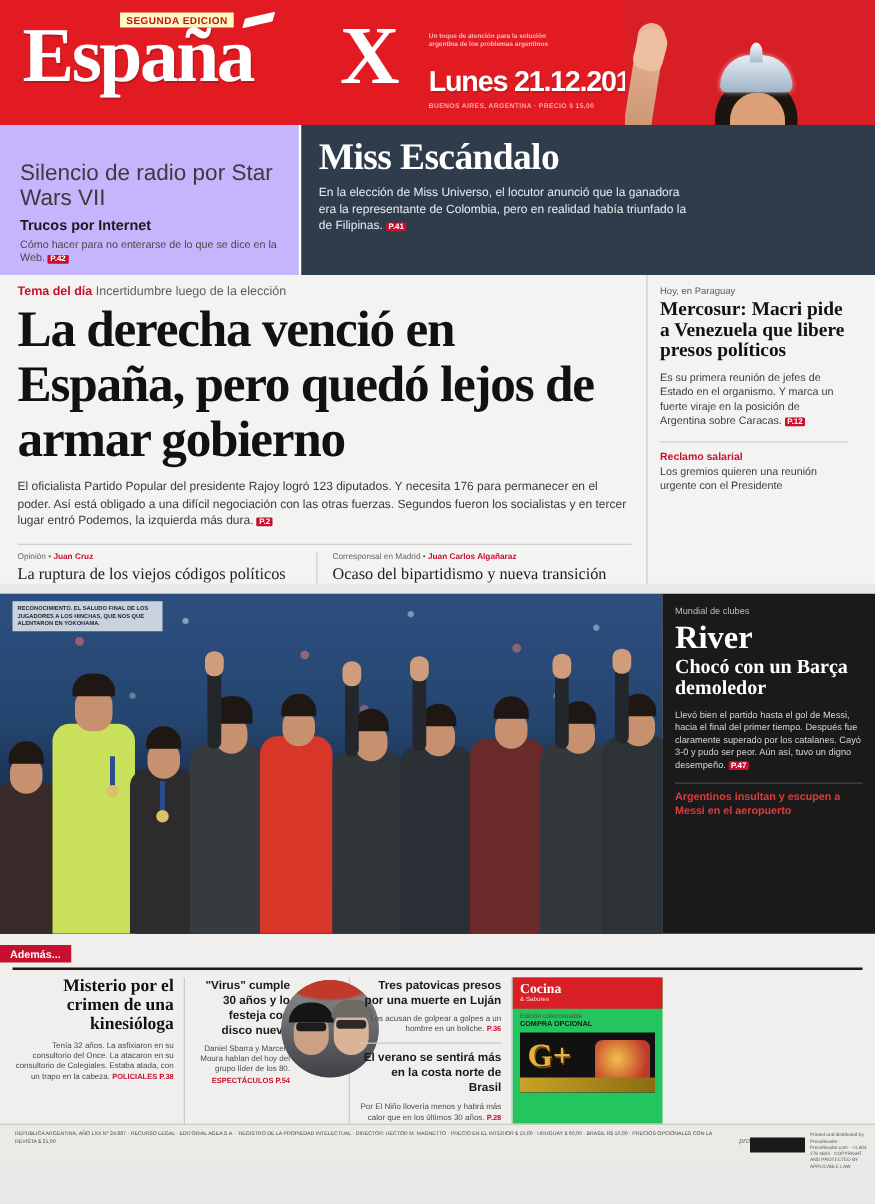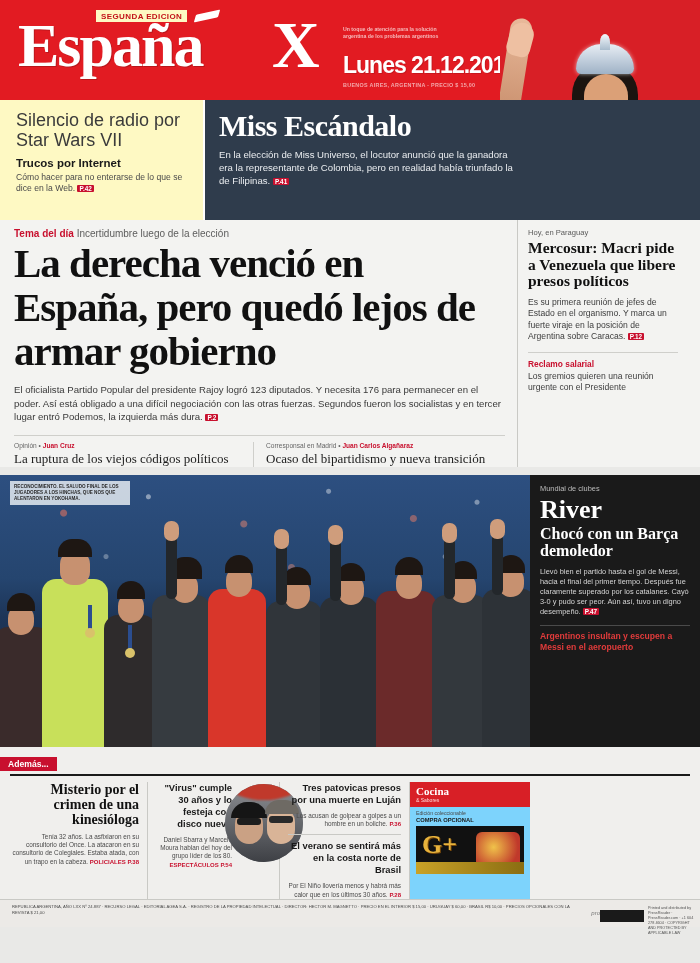--- a/index.html
+++ b/index.html
@@ -70,21 +70,21 @@
     background:#dba077; border-radius:22px 22px 20px 20px; }
   .mp-crown { position:absolute; left:76px; top:44px; width:58px; height:30px;
     background:linear-gradient(180deg,#e8eef5,#9fb2c6); border-radius:29px 29px 6px 6px;
     box-shadow: 0 0 4px rgba(255,255,255,.6); }
   .mp-crown:after{content:"";position:absolute;left:24px;top:-10px;width:10px;height:16px;
     background:linear-gradient(180deg,#f4f8fc,#a9bccd);border-radius:50% 50% 0 0;}
 
   
   .banner { position: relative; height: 120px; display: flex; }
   .banner-left {
-    width: 205px; background: #fef9c3; padding: 10px 12px 0 16px;
+    width: 241px; background: #c4b5fd; padding: 28px 12px 0 16px;
     border-right: 2px solid #fff;
   }
   .bl-title { font-size: 18px; line-height: 20px; color: #3b3b3b; font-weight: normal; }
   .bl-sub { font-size: 11.5px; font-weight: bold; color: #1a1a1a; margin-top: 7px; }
   .bl-text { font-size: 8.6px; line-height: 11px; color: #4a4a4a; margin-top: 3px; }
   .pgref { color: #c8102e; font-weight: bold; font-size: 6.4px;
     background:#c8102e; color:#fff; padding:0 2px; border-radius:1px; }
   .banner-right {
     flex: 1; background: #2f3c4c; color: #fff; padding: 10px 14px 0 14px;
   }
@@ -207,21 +207,21 @@
     border-radius:14px; background:#d9b497; }
   .dp-g1 { position:absolute; left:12px; top:34px; width:24px; height:7px;
     background:#1d1d1d; border-radius:3px; }
   .dp-g2 { position:absolute; left:44px; top:32px; width:24px; height:7px;
     background:#2a2a2a; border-radius:3px; }
   .dp-h1 { position:absolute; left:6px; top:18px; width:36px; height:16px;
     background:#151515; border-radius:16px 16px 0 0; }
   .dp-h2 { position:absolute; left:40px; top:16px; width:34px; height:14px;
     background:#6e6a64; border-radius:16px 16px 0 0; }
 
-  .promo { width: 120px; background: #7dd3fc; padding: 0; }
+  .promo { width: 120px; background: #22c55e; padding: 0; }
   .promo-head { background: #d81f26; color: #fff; padding: 3px 6px 4px 6px; }
   .promo-title { font-family:"Liberation Serif", serif; font-weight: bold; font-size: 11px; }
   .promo-sub { font-size: 5px; color: #ffd9db; }
   .promo-line { font-size: 5.2px; color: #4a4a4a; padding: 3px 6px 0 6px; }
   .promo-bold { font-size: 5.8px; font-weight: bold; color: #1a1a1a; padding: 1px 6px 3px 6px; }
   .promo-img { margin: 0 6px 4px 6px; height: 48px; background: #111; position: relative; overflow:hidden; }
   .pi-g { position:absolute; left:6px; top:4px; font-family:"Liberation Serif",serif;
     font-weight:bold; font-size:26px; color:#e8b33c; text-shadow:1px 1px 0 #7a4a0a; }
   .pi-food { position:absolute; right:4px; top:6px; width:44px; height:38px;
     background:radial-gradient(circle at 40% 40%, #f0c24a, #c0392b 70%); border-radius:6px; }

